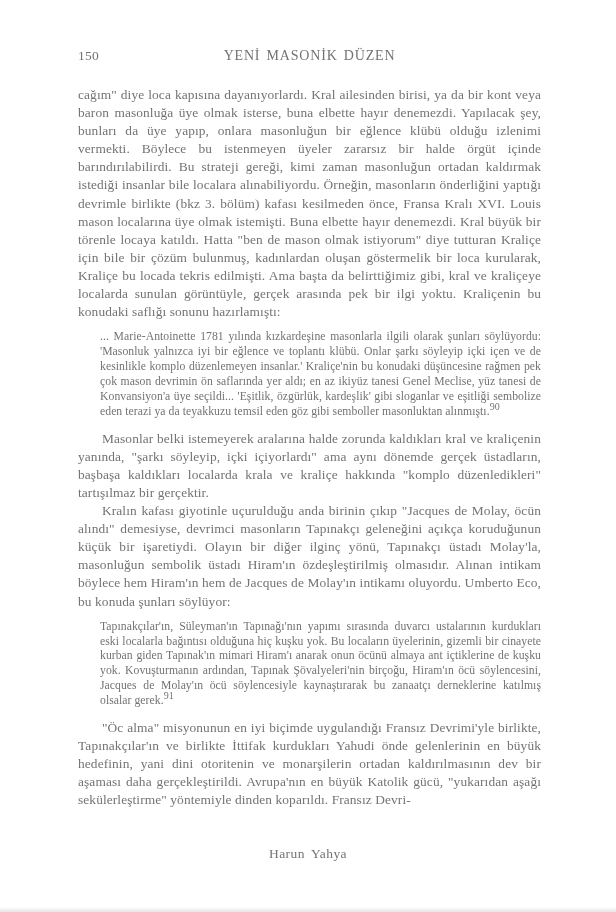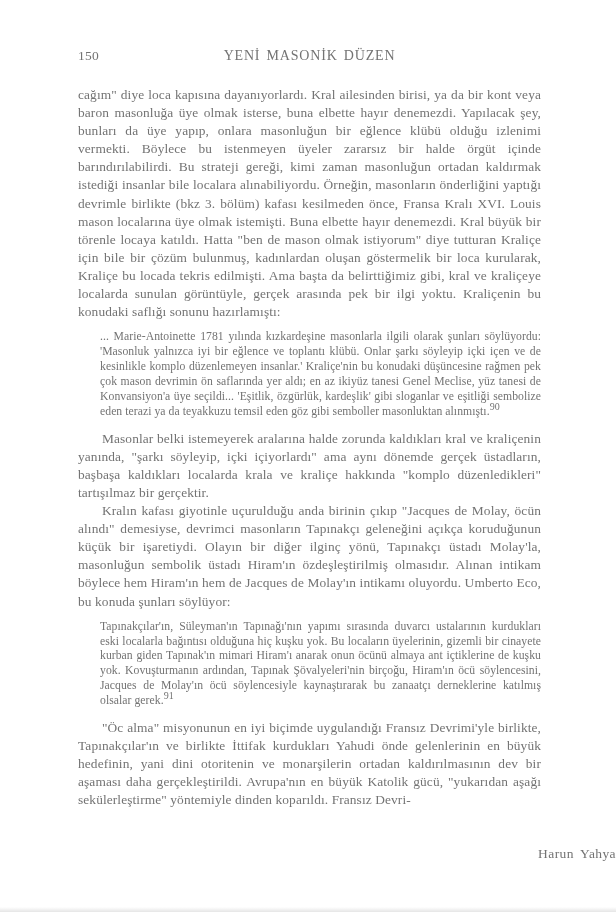--- a/index.html
+++ b/index.html
@@ -69,21 +69,21 @@
   .fn {
     font-size: 10px;
     line-height: 0;
     vertical-align: super;
   }
   .footer {
     position: absolute;
     top: 846px;
     left: 0;
     width: 100%;
-    text-align: right;
+    text-align: center;
     font-size: 13.5px;
     letter-spacing: 0.4px;
     word-spacing: 3px;
   }
 </style>
 </head>
 <body>
 
 <div class="page">
 

